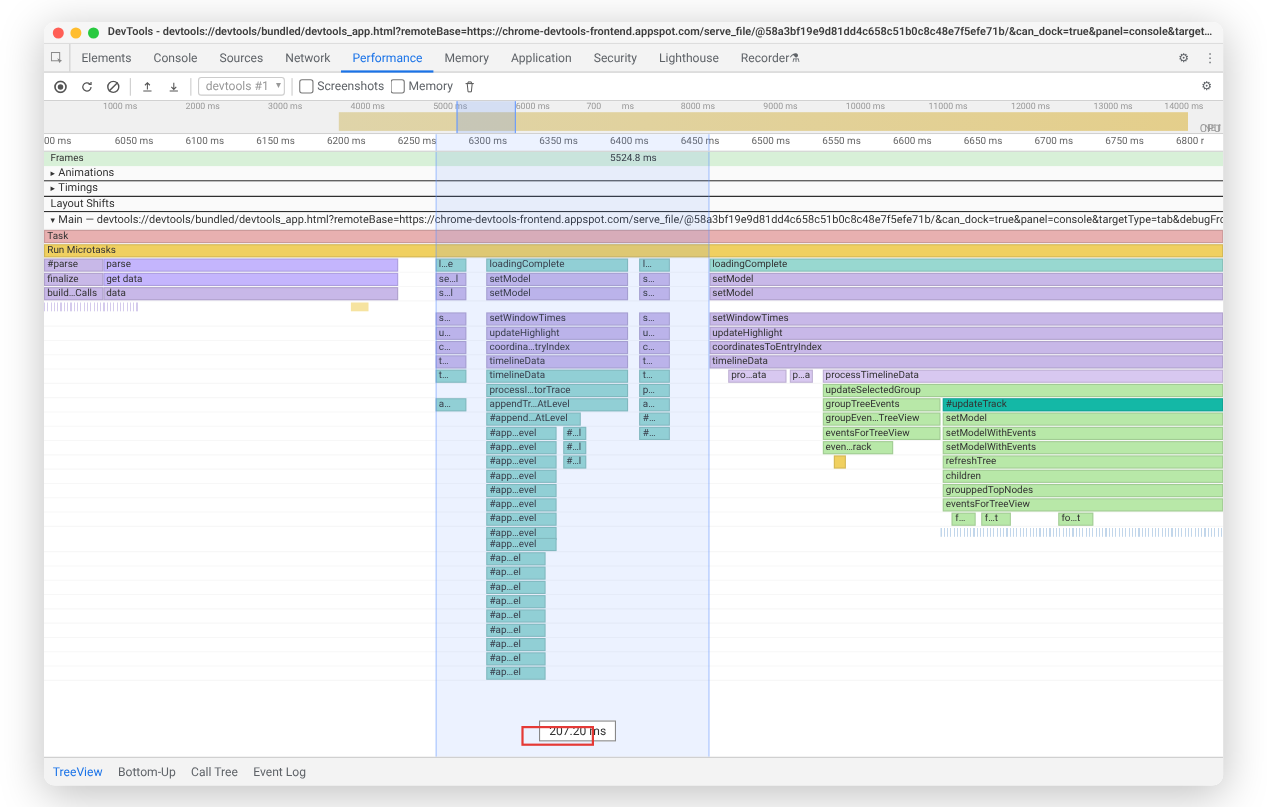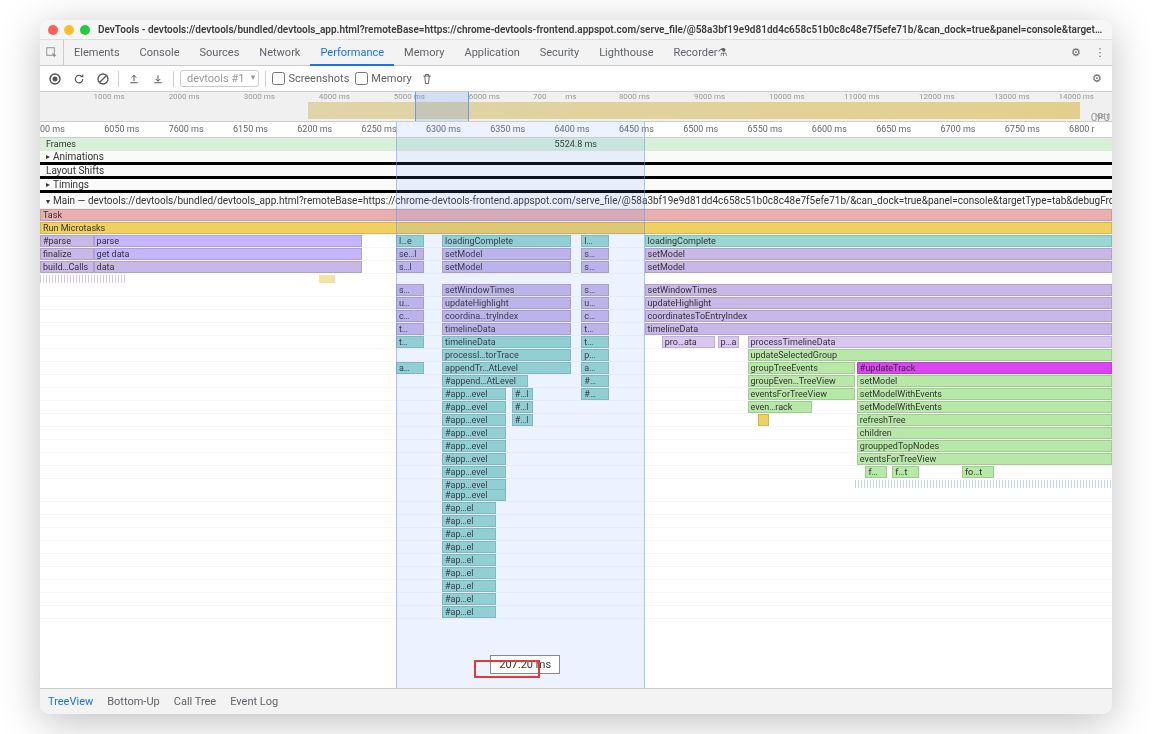--- a/index.html
+++ b/index.html
@@ -26,30 +26,30 @@
 .ov-ticks{position:absolute;top:0;left:0;right:0;height:10px;font-size:8px;color:#999}
 .ov-tick{position:absolute;top:0}
 .ov-cpu{position:absolute;left:25%;right:3%;top:10px;bottom:2px;background:linear-gradient(90deg,#d8c88a 0%,#dfc060 100%);opacity:.7}
 .ov-selection{position:absolute;top:0;bottom:0;left:35%;width:5%;background:rgba(100,150,255,.2);border-left:1px solid #69f;border-right:1px solid #69f}
 .ov-label{position:absolute;right:2px;top:20px;font-size:10px;color:#999}
 .ov-label2{position:absolute;right:2px;bottom:0;font-size:8px;color:#999}
 .ruler{height:16px;border-bottom:1px solid #ccc;position:relative;font-size:9px;color:#666;background:#fff}
 .ruler-tick{position:absolute;top:2px}
 .ruler-sel{position:absolute;top:0;bottom:0;left:33.2%;width:23.2%;background:rgba(100,150,255,.12);border-left:1px solid rgba(100,150,255,.5);border-right:1px solid rgba(100,150,255,.5);pointer-events:none}
 .flame-area{flex:1;position:relative;overflow:hidden;font-size:10px;color:#333}
-.track-header{height:14px;border-bottom:3px solid #000000;padding-left:6px;display:flex;align-items:center;background:#fafafa;color:#333}
+.track-header{height:14px;border-bottom:1px solid #000000;padding-left:6px;display:flex;align-items:center;background:#fafafa;color:#333}
 .row{height:13px;position:relative;border-bottom:1px solid rgba(0,0,0,.03)}
 .bar{position:absolute;top:0;height:12px;border:1px solid rgba(0,0,0,.12);padding:0 2px;white-space:nowrap;overflow:hidden;font-size:9px;line-height:11px}
 .c-task{background:#e8b0b0}
 .c-micro{background:#f0d060}
 .c-purple{background:#c8b8e8}
 .c-yellow{background:#c4b5fd}
 .c-teal{background:#98d8d0}
 .c-green{background:#b8e8a8}
-.c-pink{background:#d946ef}
+.c-pink{background:#14b8a6}
 .c-lpurple{background:#d8c8f0}
 .selection-overlay{position:absolute;top:0;bottom:0;left:33.2%;width:23.2%;background:rgba(100,150,255,.12);border-left:1px solid rgba(100,150,255,.5);border-right:1px solid rgba(100,150,255,.5);pointer-events:none;z-index:5}
 .tooltip-box{position:absolute;left:42%;bottom:14px;background:#fff;border:1px solid #888;padding:2px 8px;font-size:11px;z-index:10}
 .callout{position:absolute;left:40.5%;bottom:10px;width:66px;height:18px;border:2px solid #e53935;z-index:11}
 .bottom-tabs{height:26px;border-top:1px solid #ccc;display:flex;align-items:center;font-size:11px;background:#f3f3f3;padding:0 8px;gap:14px;color:#5f6368}
 .bottom-tabs .btab.active{color:#1a73e8}
 .frames-bar{height:13px;background:#d8f0d8;position:relative;font-size:9px;line-height:13px}
 .tri::before{content:"▸";margin-right:3px;font-size:8px}
 .tri.open::before{content:"▾"}
 .main-label{font-size:10px;padding:2px 6px;background:#fafafa;border-bottom:1px solid #eee;white-space:nowrap;overflow:hidden}
@@ -164,21 +164,21 @@
     </div>
     <div class="ov-cpu"></div>
     <div class="ov-selection"></div>
     <div class="ov-label">CPU</div>
     <div class="ov-label2">NET</div>
   </div>
 
   <div class="ruler">
     <span class="ruler-tick" style="left:0%">00 ms</span>
     <span class="ruler-tick" style="left:6%">6050 ms</span>
-    <span class="ruler-tick" style="left:12%">7600 ms</span>
+    <span class="ruler-tick" style="left:12%">6100 ms</span>
     <span class="ruler-tick" style="left:18%">6150 ms</span>
     <span class="ruler-tick" style="left:24%">6200 ms</span>
     <span class="ruler-tick" style="left:30%">6250 ms</span>
     <span class="ruler-tick" style="left:36%">6300 ms</span>
     <span class="ruler-tick" style="left:42%">6350 ms</span>
     <span class="ruler-tick" style="left:48%">6400 ms</span>
     <span class="ruler-tick" style="left:54%">6450 ms</span>
     <span class="ruler-tick" style="left:60%">6500 ms</span>
     <span class="ruler-tick" style="left:66%">6550 ms</span>
     <span class="ruler-tick" style="left:72%">6600 ms</span>
@@ -190,22 +190,22 @@
   </div>
 
   <div class="flame-area">
     <div class="selection-overlay"></div>
 
     <div class="frames-bar">
       <span style="position:absolute;left:6px">Frames</span>
       <span style="position:absolute;left:48%">5524.8 ms</span>
     </div>
     <div class="track-header tri">Animations</div>
+    <div class="track-header tri">Timings</div>
     <div class="track-header">Layout Shifts</div>
-    <div class="track-header tri">Timings</div>
     <div class="main-label tri open">Main — devtools://devtools/bundled/devtools_app.html?remoteBase=https://chrome-devtools-frontend.appspot.com/serve_file/@58a3bf19e9d81dd4c658c51b0c8c48e7f5efe71b/&amp;can_dock=true&amp;panel=console&amp;targetType=tab&amp;debugFrontend=true</div>
 
     <div class="row">
         <div class="bar c-task" style="left:0;right:0">Task</div>
       </div>
     <div class="row">
         <div class="bar c-micro" style="left:0;right:0">Run Microtasks</div>
       </div>
 
     <div class="row">

